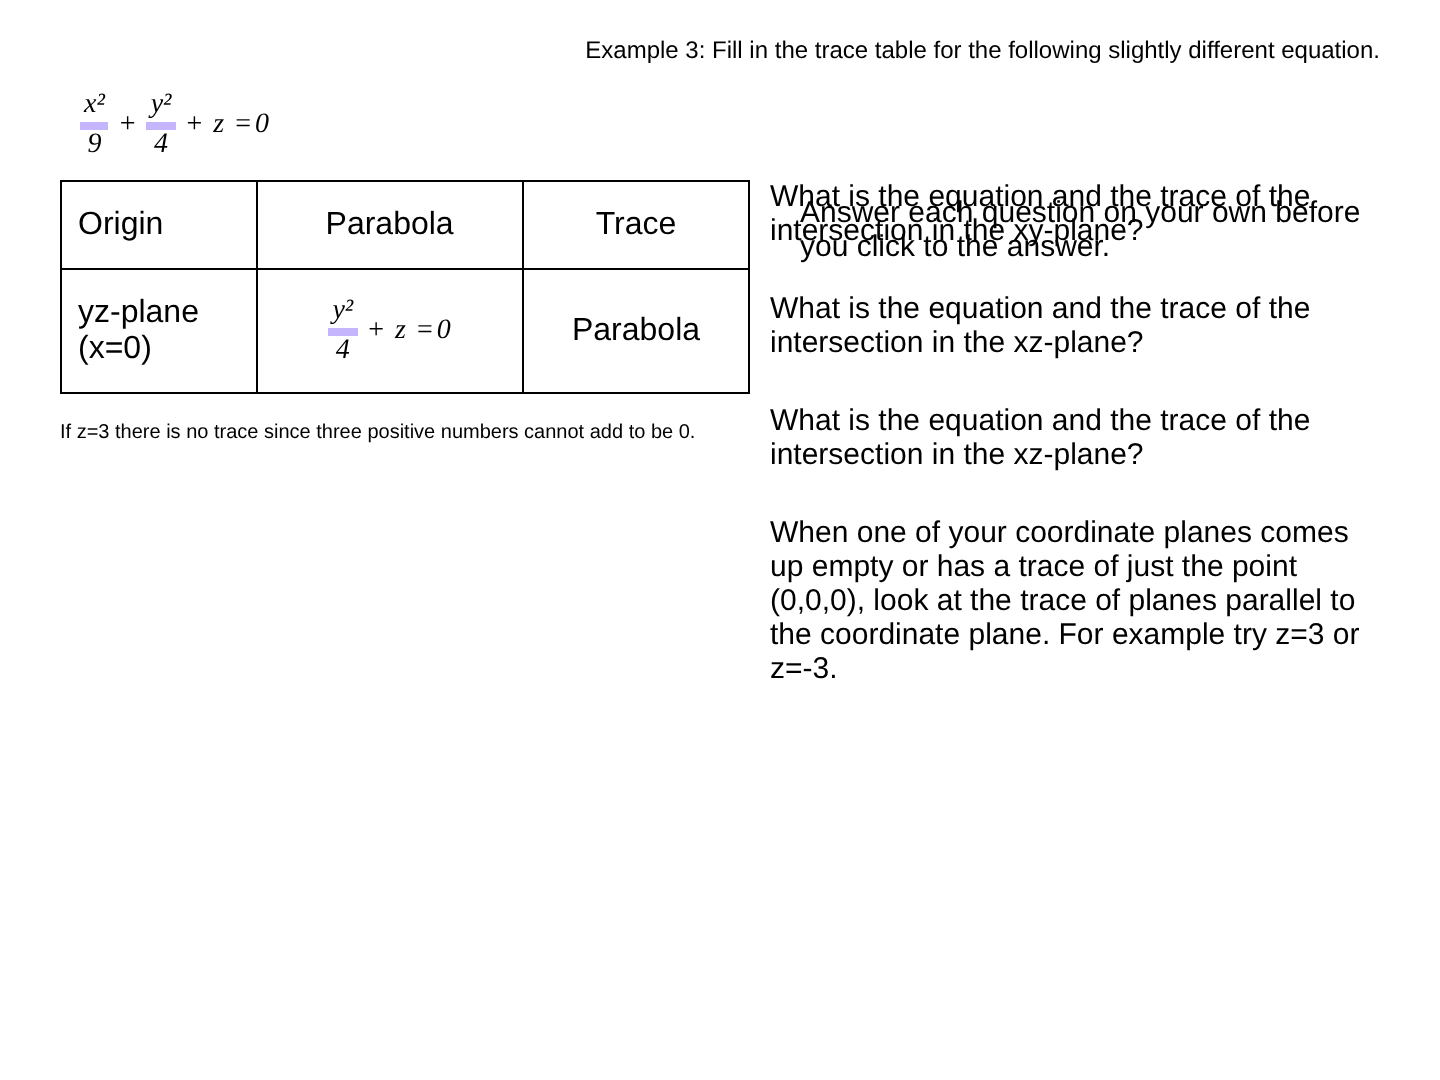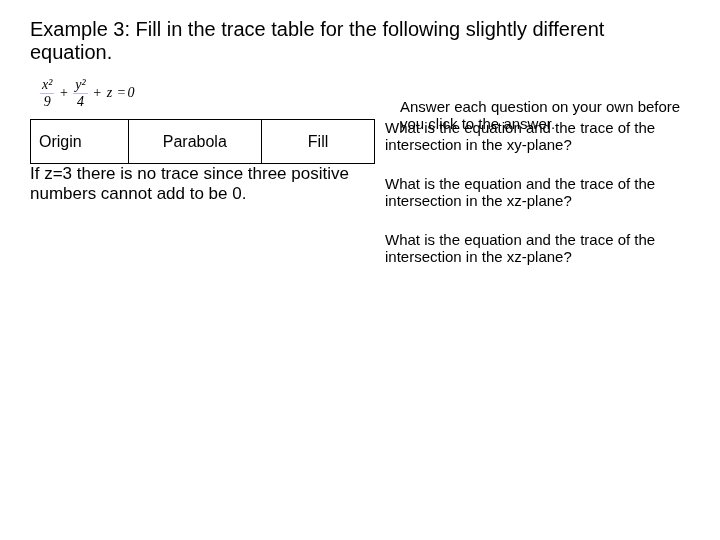--- a/index.html
+++ b/index.html
@@ -7,23 +7,23 @@
     width: 720px;
     height: 540px;
     background: #fff;
     font-family: "Comic Sans MS", cursive, sans-serif;
     color: #000;
     font-size: 16px;
     padding: 18px 30px;
     position: relative;
   }
   .title {
-    text-align: left;
+    text-align: right;
     margin-bottom: 14px;
-    font-size: 20px;
+    font-size: 12px;
   }
   .main-eq {
     margin-left: 10px;
     margin-bottom: 10px;
   }
   .columns {
     display: flex;
     gap: 10px;
   }
   .left {
@@ -62,31 +62,32 @@
   }
   td.center, th.center { text-align: center; }
   .frac {
     display: inline-block;
     text-align: center;
     vertical-align: middle;
     font-family: "Times New Roman", serif;
     font-size: 14px;
     line-height: 1;
   }
-  .frac .num { display: block; border-bottom: 1px solid #c4b5fd; padding: 0 2px 1px; }
+  .frac .num { display: block; border-bottom: 4px solid #c4b5fd; padding: 0 2px 1px; }
   .frac .den { display: block; padding: 1px 2px 0; }
   .eq-line {
     font-family: "Times New Roman", serif;
     font-style: italic;
     font-size: 14px;
     white-space: nowrap;
   }
   .eq-line .op { font-style: normal; padding: 0 2px; }
   .footnote {
-    font-size: 17px;
+    margin-top: 14px;
+    font-size: 10px;
     max-width: 345px;
   }
   .right .para { }
 </style>
 </head>
 <body>
 
 <div class="title">Example 3: Fill in the trace table for the following slightly different equation.</div>
 
 <div class="main-eq eq-line">
@@ -100,26 +101,40 @@
 
 <div class="instruction-top">Answer each question on your own before you click to the answer.</div>
 
 <div class="columns">
   <div class="left">
     <table>
       <tbody>
           <tr>
         <th style="width:95px">Origin</th>
         <th class="center" style="width:130px">Parabola</th>
-        <th class="center" style="width:110px">Fill</th>
+        <th class="center" style="width:110px">Trace</th>
+      </tr>
+      <tr>
+        <td>
+          <div>yz-plane</div>
+          <div>(x=0)</div>
+        </td>
+        <td class="center eq-line">
+          <span class="frac"><span class="num">y²</span><span class="den">4</span></span>
+          <span class="op">+</span>
+          <span>z</span>
+          <span class="op">=</span><span>0</span>
+        </td>
+        <td class="center">Parabola</td>
       </tr>
     </tbody>
       </table>
 
     <div class="footnote">If z=3 there is no trace since three positive numbers cannot add to be 0.</div>
   </div>
 
   <div class="right">
     <div class="para">What is the equation and the trace of the intersection in the xy-plane?</div>
     <div class="para">What is the equation and the trace of the intersection in the xz-plane?</div>
     <div class="para">What is the equation and the trace of the intersection in the xz-plane?</div>
+    <div class="para">When one of your coordinate planes comes up empty or has a trace of just the point (0,0,0), look at the trace of planes parallel to the coordinate plane. For example try z=3 or z=-3.</div>
   </div>
 </div>
 
 </body></html>

